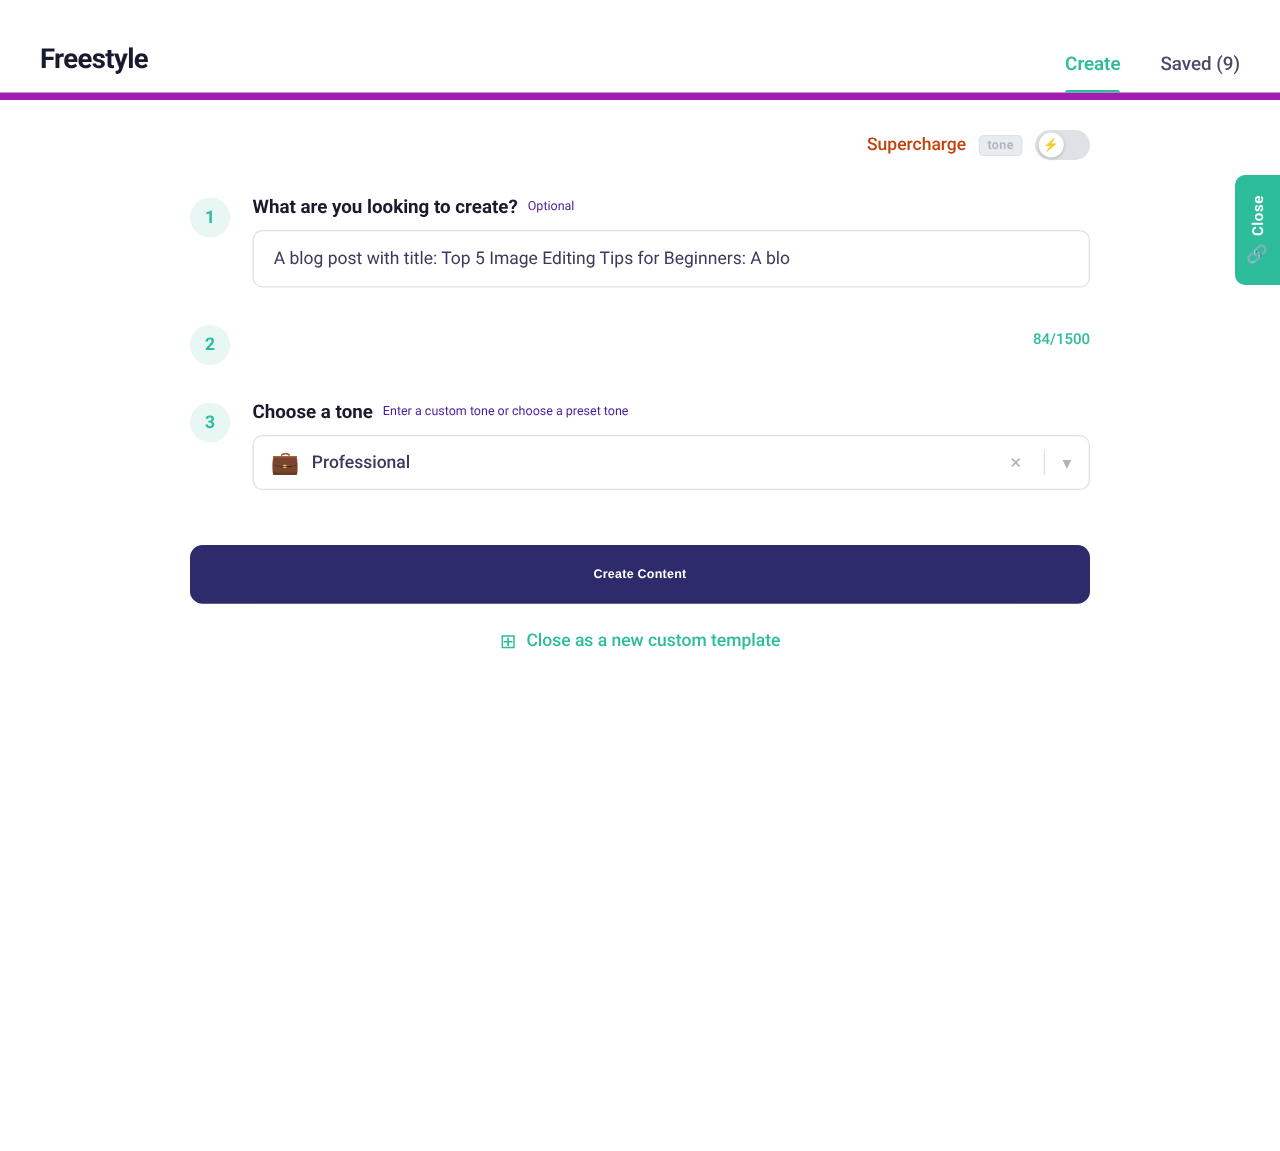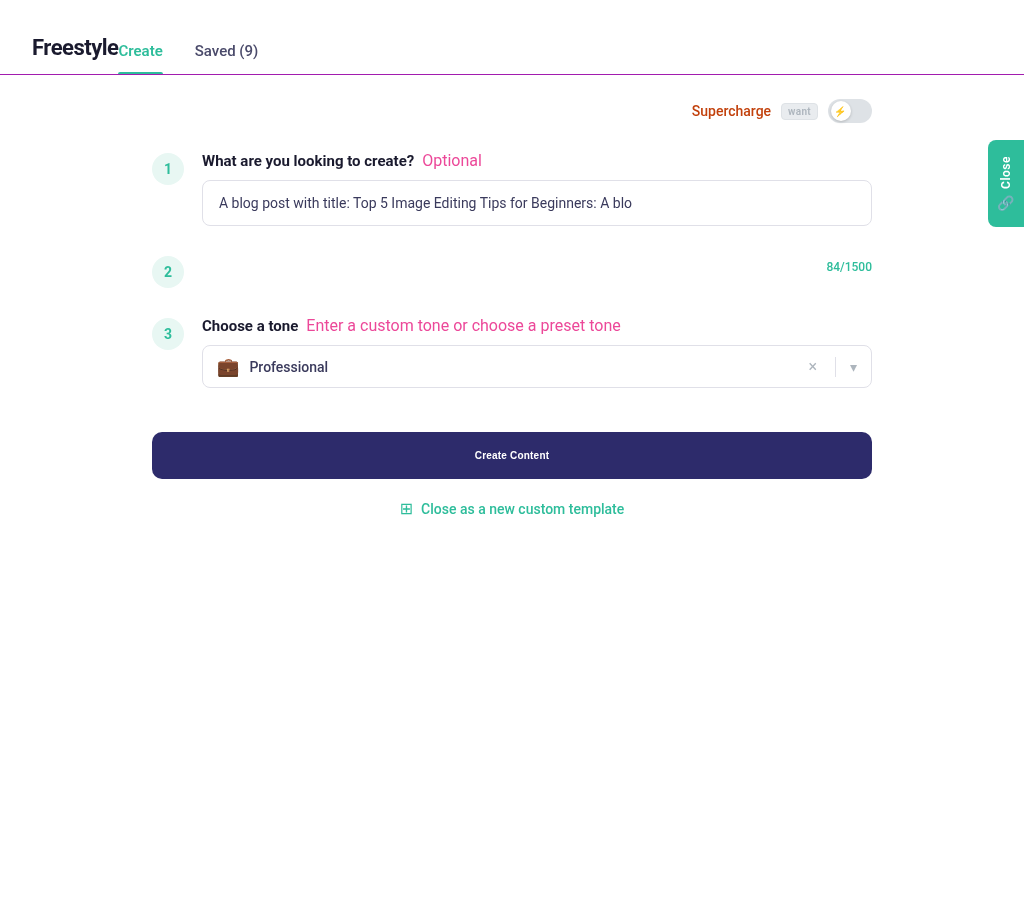--- a/index.html
+++ b/index.html
@@ -16,23 +16,23 @@
       min-height: 921px;
       background: #fff;
       position: relative;
       overflow: hidden;
     }
 
     
     .header {
       display: flex;
       align-items: center;
-      justify-content: flex-start;
+      justify-content: space-between;
       padding: 20px 32px 0 32px;
-      border-bottom: 1px solid #a21caf;
+      border-bottom: 6px solid #a21caf;
       padding-bottom: 0;
     }
     .header-logo {
       font-size: 22px;
       font-weight: 700;
       color: #1a1a2e;
       letter-spacing: -0.5px;
     }
     .header-nav {
       display: flex;
@@ -180,23 +180,23 @@
       align-items: center;
       gap: 8px;
       margin-bottom: 10px;
     }
     .step-label {
       font-size: 15px;
       font-weight: 700;
       color: #1a1a2e;
     }
     .step-optional {
-      font-size: 16px;
+      font-size: 10px;
       font-weight: 400;
-      color: #ec4899;
+      color: #4c1d95;
     }
     .info-icon {
       width: 20px;
       height: 20px;
       border-radius: 50%;
       background: #1a1a2e;
       color: #fff;
       font-size: 12px;
       font-weight: 700;
       display: flex;
@@ -340,21 +340,21 @@
   <div class="close-sidebar">
     <span class="close-sidebar-text">Close</span>
     <span class="close-sidebar-icon">🔗</span>
   </div>
 
   <div class="main-content">
 
     
     <div class="supercharge-row">
       <span class="supercharge-label">Supercharge</span>
-      <span class="beta-badge">want</span>
+      <span class="beta-badge">tone</span>
       <div class="toggle-switch">
         <div class="toggle-thumb">
           <span class="toggle-thumb-icon">⚡</span>
         </div>
       </div>
     </div>
 
     
     <div class="step-row">
       <div class="step-number">1</div>

